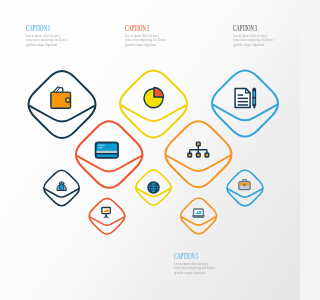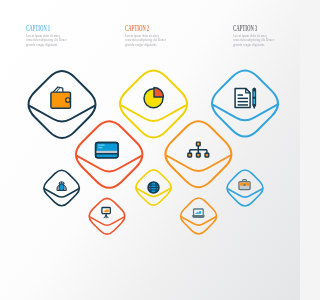--- a/index.html
+++ b/index.html
@@ -131,13 +131,17 @@
     <div class="bdy">Lorem ipsum dolor sit amet, consectetur adipiscing elit. Donec gravida congue dignissim.</div>
   </div>
   <div class="cap" style="left:125px;top:25px;">
     <div class="ttl" style="color: rgb(238, 131, 95);">CAPTION 2</div>
     <div class="bdy">Lorem ipsum dolor sit amet, consectetur adipiscing elit. Donec gravida congue dignissim.</div>
   </div>
   <div class="cap" style="left:225px;top:25px;margin-left:8px;">
     <div class="ttl" style="color: rgb(119, 119, 123);">CAPTION 3</div>
     <div class="bdy">Lorem ipsum dolor sit amet, consectetur adipiscing elit. Donec gravida congue dignissim.</div>
   </div>
+  <div class="cap" style="left:174px;top:253px;">
+    <div class="ttl" style="color: rgb(113, 194, 233);">CAPTION 5</div>
+    <div class="bdy">Lorem ipsum dolor sit amet, consectetur adipiscing elit. Donec gravida congue dignissim.</div>
+  </div>
 </div>
 
 </body></html>

